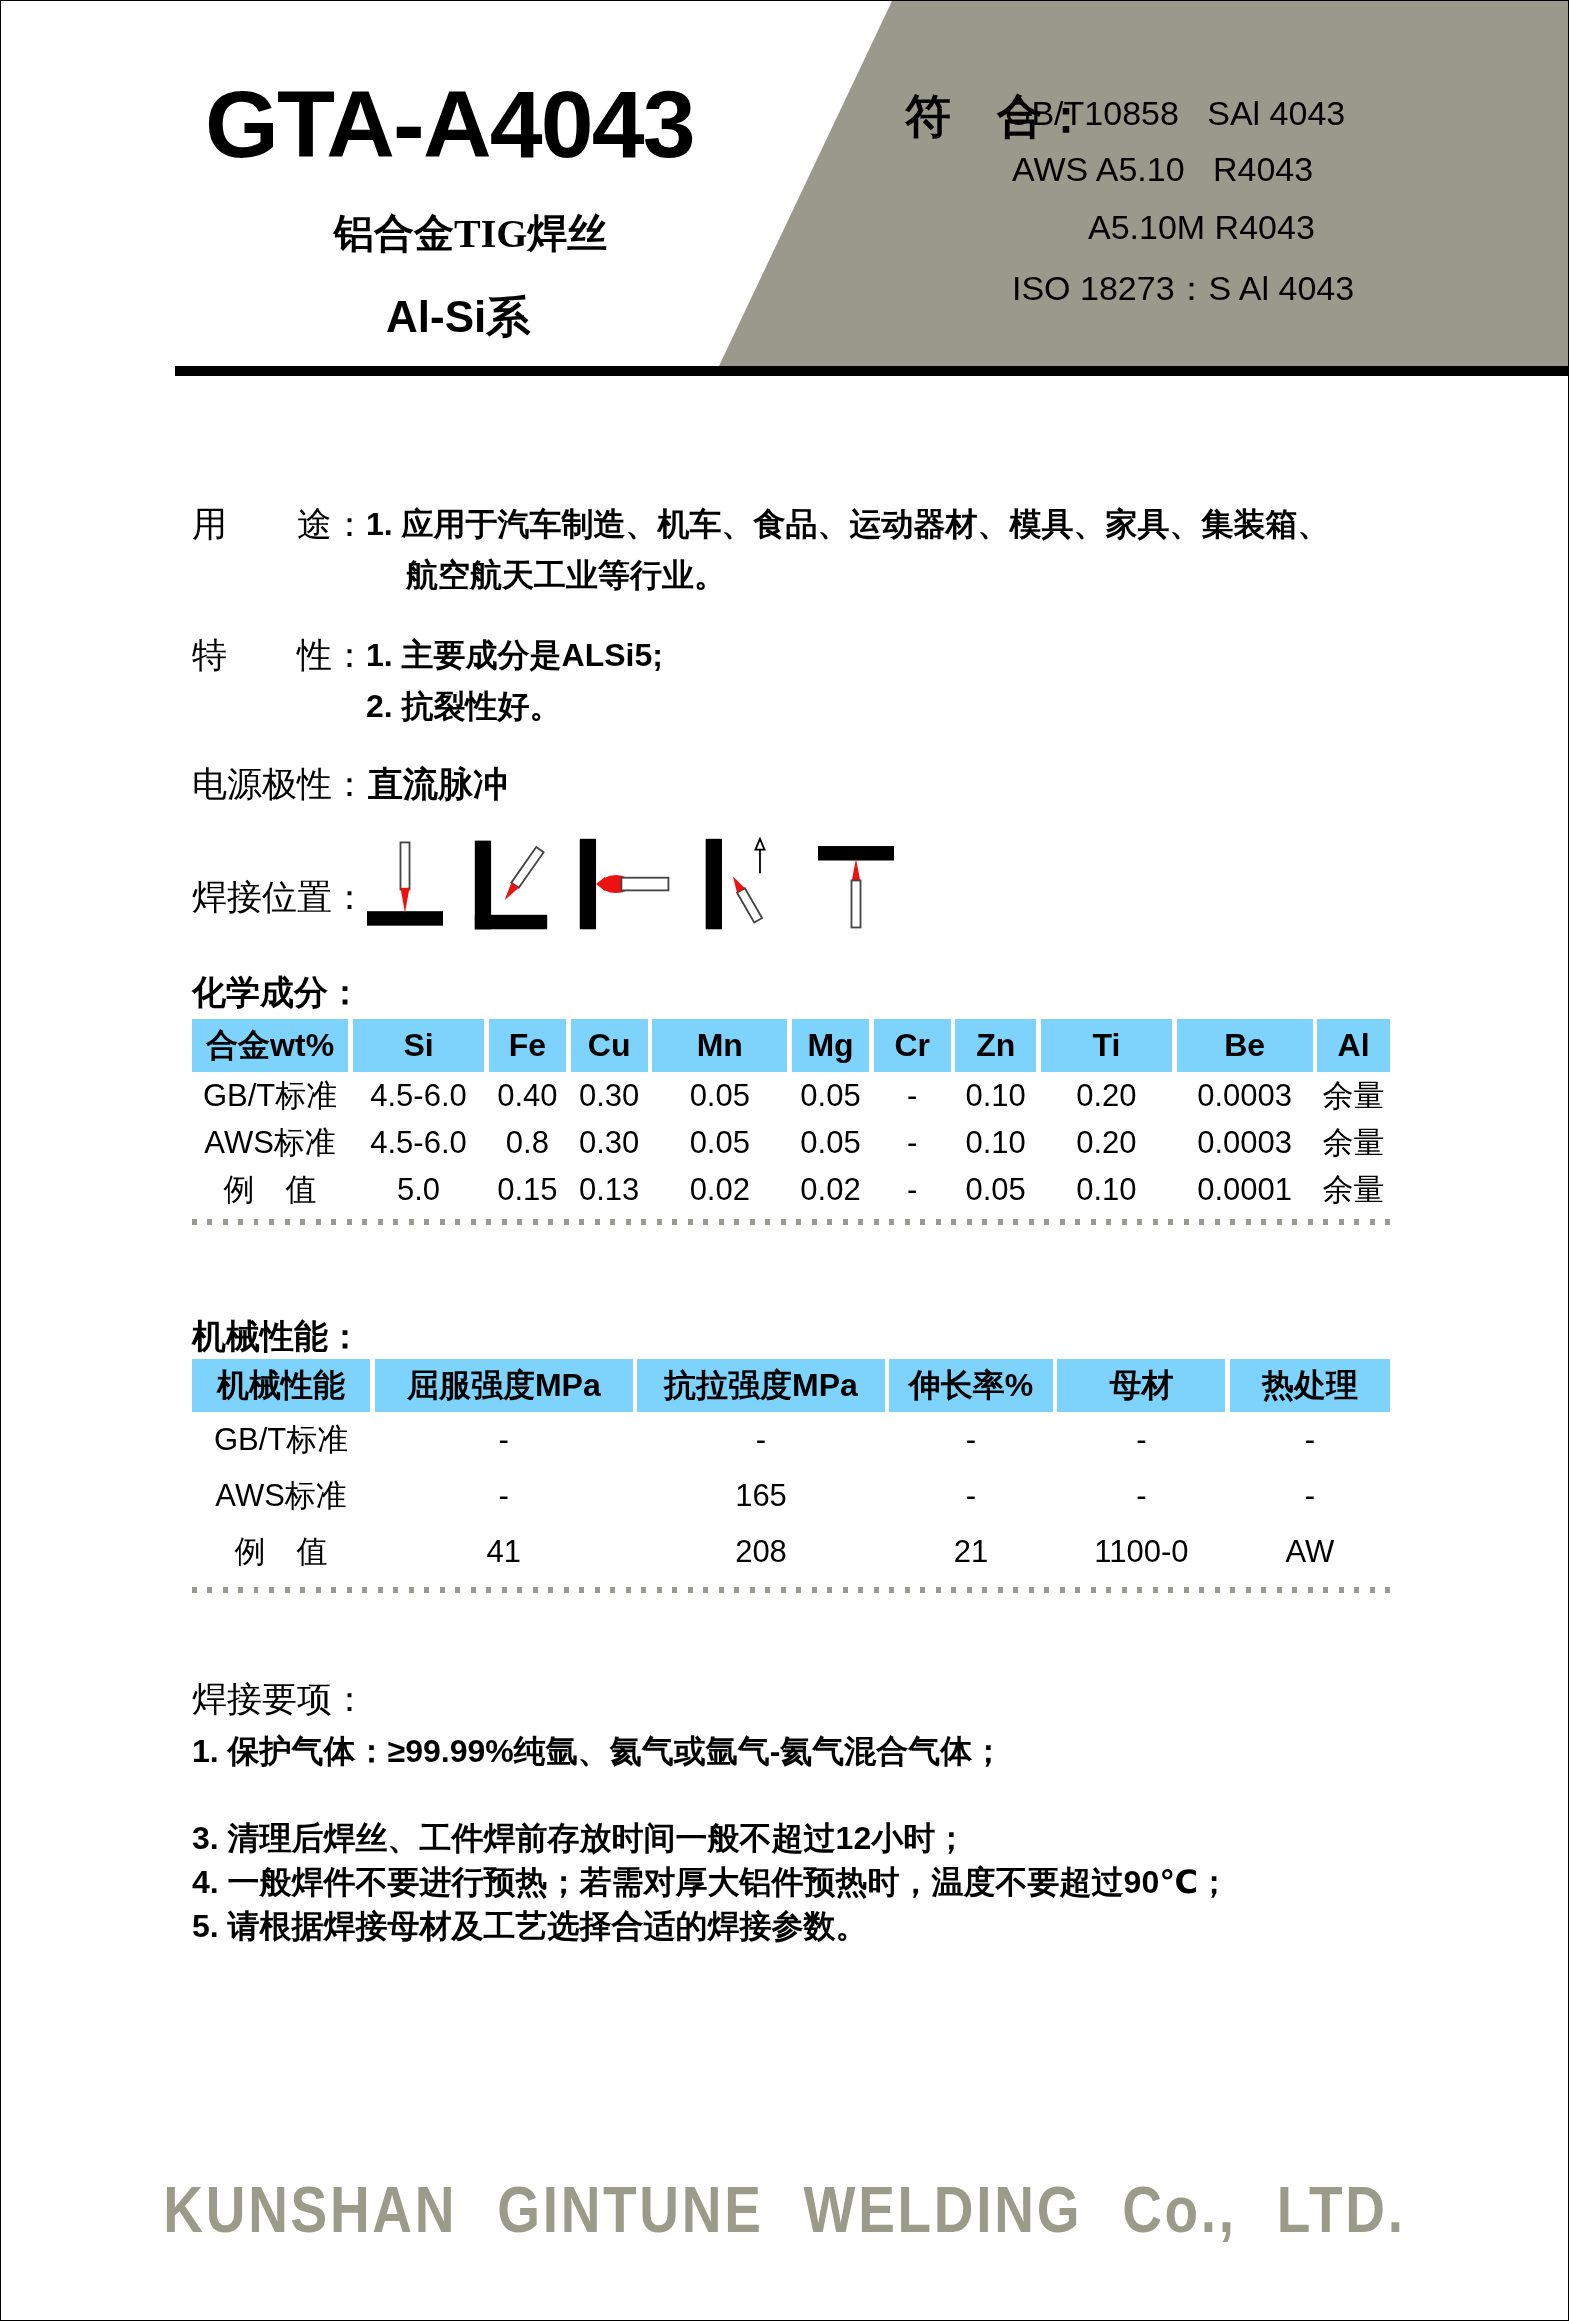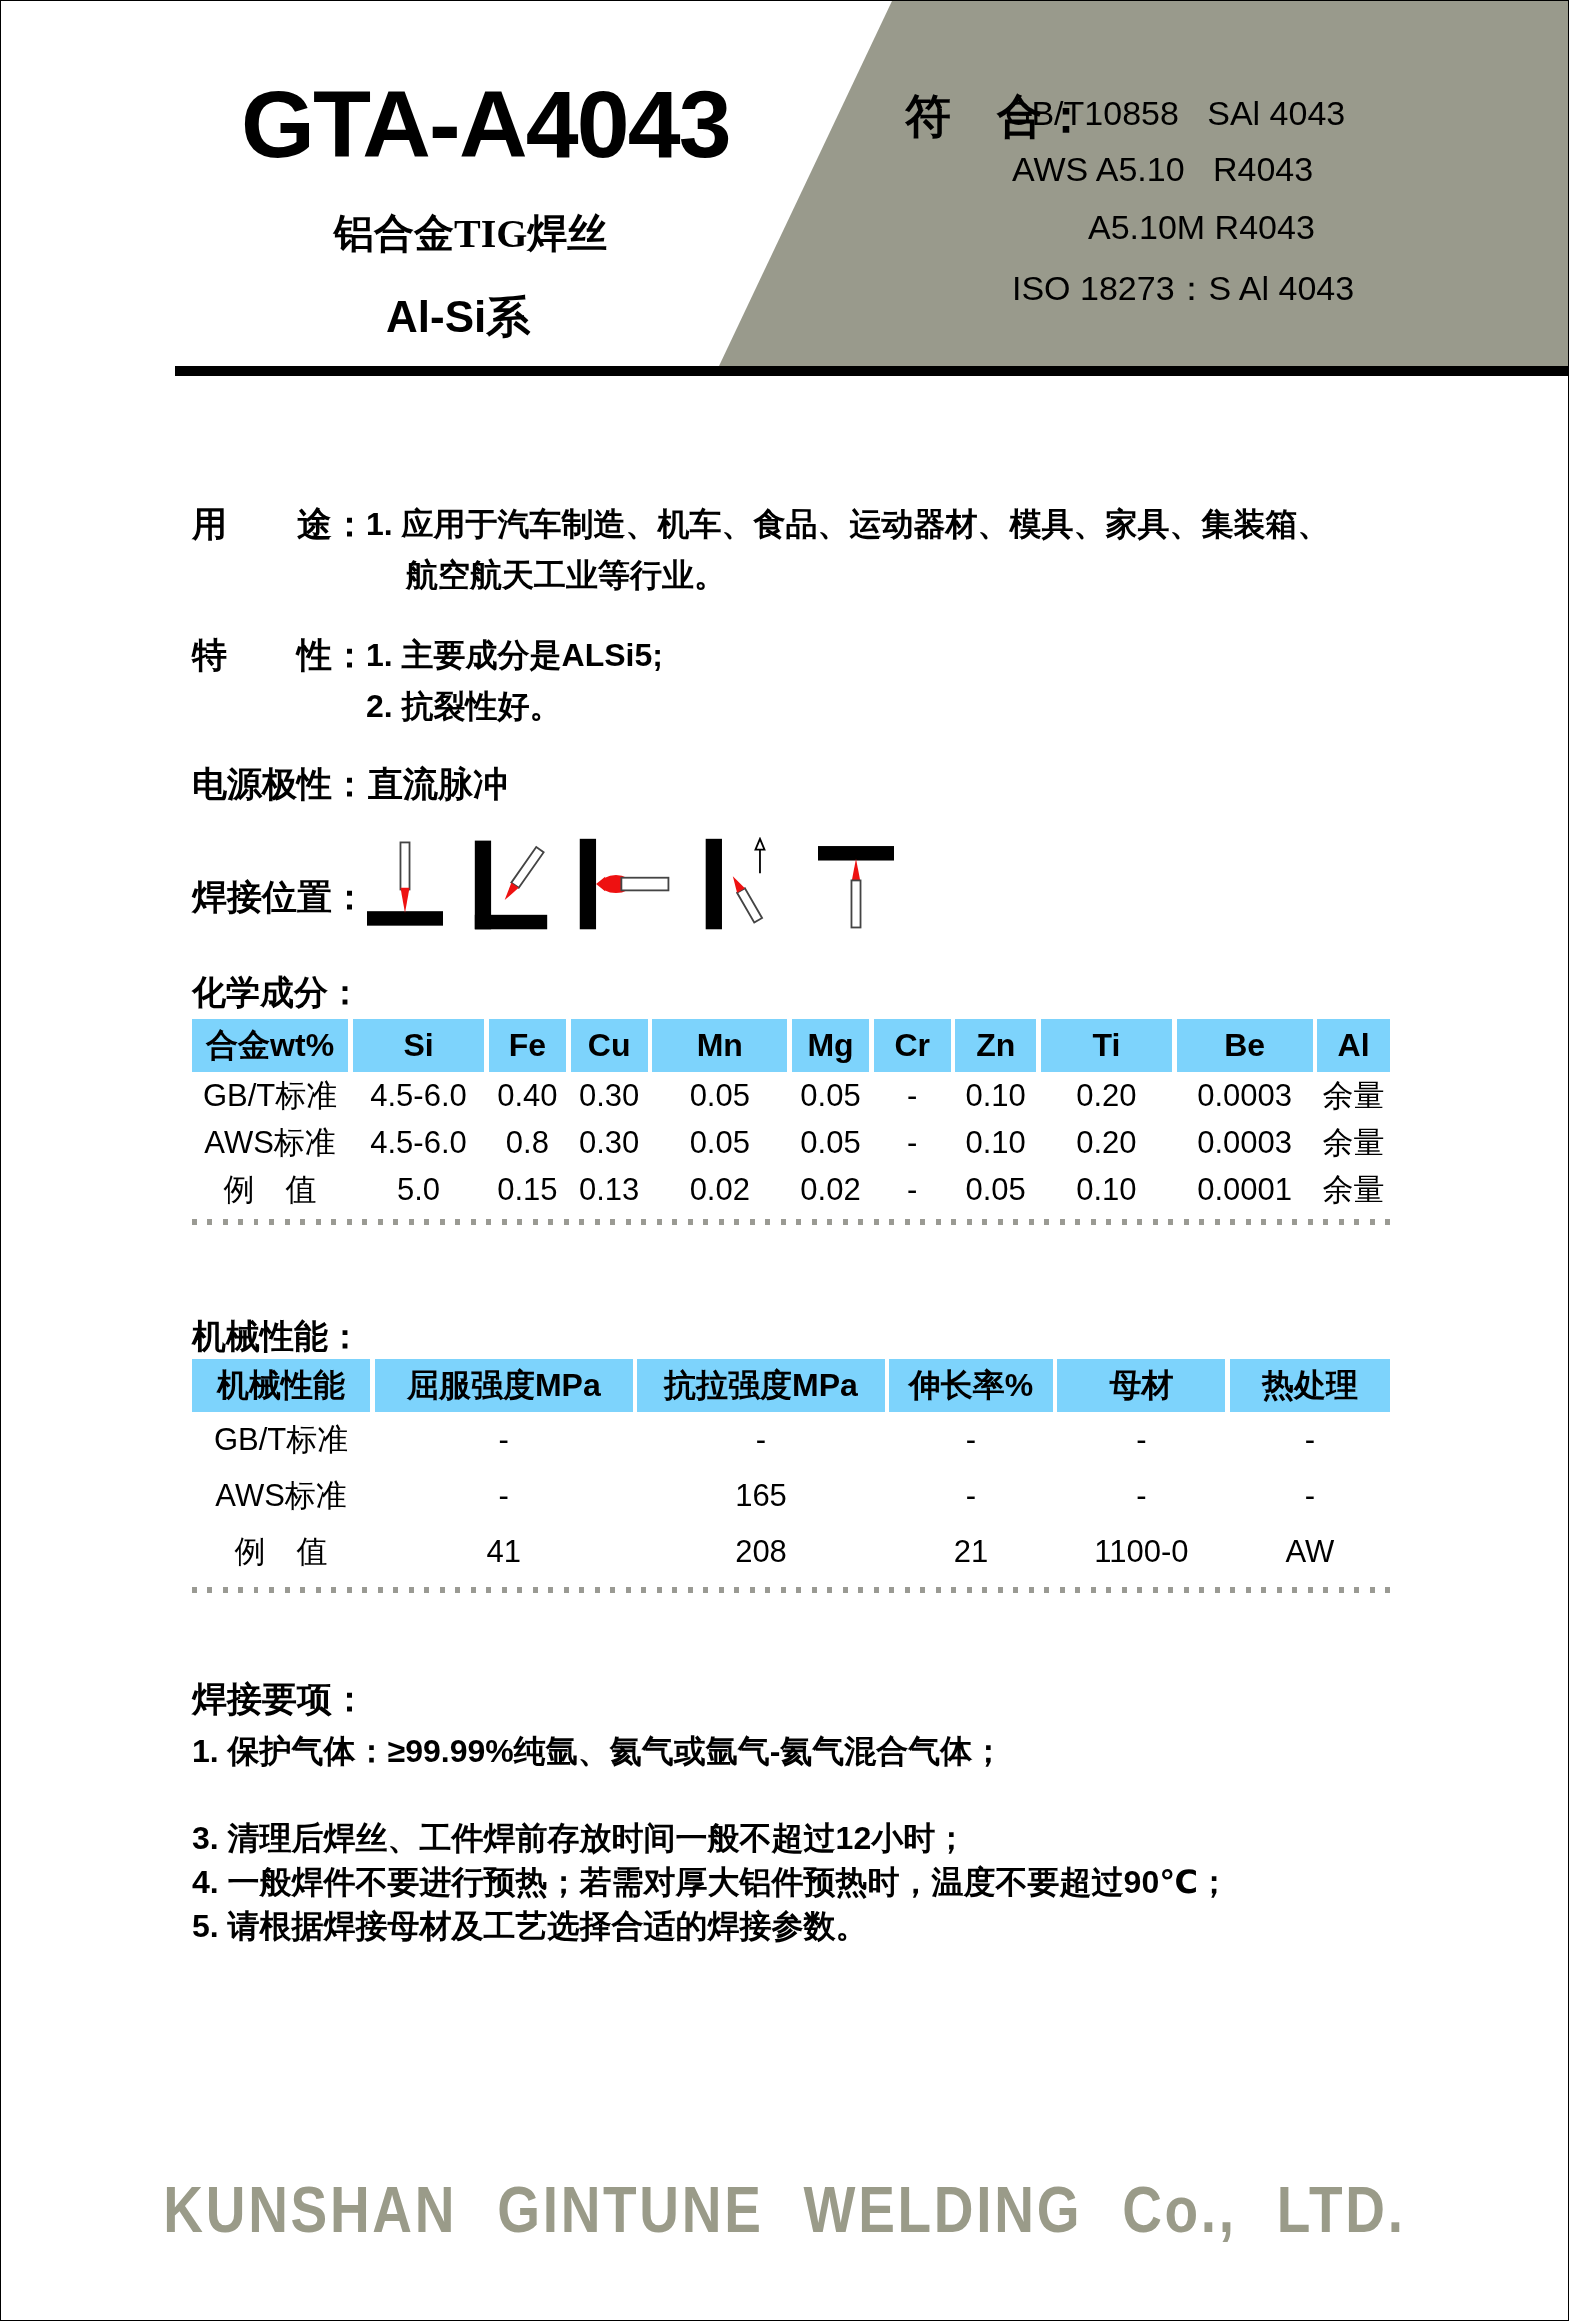--- a/index.html
+++ b/index.html
@@ -6,29 +6,29 @@
   .page{
     position:relative;width:1569px;height:2321px;box-sizing:border-box;
     border:1.8px solid #000;background:#fff;overflow:hidden;
     font-family:"Liberation Sans","DejaVu Sans",sans-serif;color:#000;
   }
   
   .poly{position:absolute;left:0;top:0;width:100%;height:365px;background:#999a8c;
         clip-path:polygon(891px 0,100% 0,100% 100%,718px 100%);}
   .bar{position:absolute;left:174px;top:365px;right:0;height:10px;background:#000;}
   .title{position:absolute;left:204px;top:76px;font-size:95px;line-height:1;
-         font-weight:700;letter-spacing:-1.8px;margin-left:36px;}
+         font-weight:700;letter-spacing:-1.8px;}
   .subtitle{position:absolute;left:333px;top:205px;font-size:40px;font-weight:700;font-family:Liberation Serif, serif;}
   .series{position:absolute;left:385px;top:287px;font-size:44px;font-weight:700;}
   .std-label{position:absolute;left:904px;top:85px;font-size:46px;font-weight:700;white-space:pre;}
   .std{position:absolute;font-size:34px;font-weight:400;white-space:pre;}
   .std-l1{left:1004px;top:93px}.std-l2{left:1011px;top:149px}
   .std-l3{left:1087px;top:207px}.std-l4{left:1011px;top:265px}
   
-  .sec{position:absolute;font-size:35px;font-weight:700;white-space:pre;}
+  .sec{position:absolute;font-size:35px;font-weight:400;white-space:pre;}
   .body-line{position:absolute;font-size:32px;font-weight:600;white-space:pre;}
   .usage-label{left:191px;top:500px}
   .usage-l1{left:365px;top:502px}
   .usage-l2{left:405px;top:553px}
   .feat-label{left:191px;top:631px}
   .feat-l1{left:365px;top:633px}
   .feat-l2{left:365px;top:684px}
   .pol-label{left:191px;top:760px}
   .pol-value{left:367px;top:760px;font-size:35px;font-weight:700}
   .pos-label{left:191px;top:873px}

